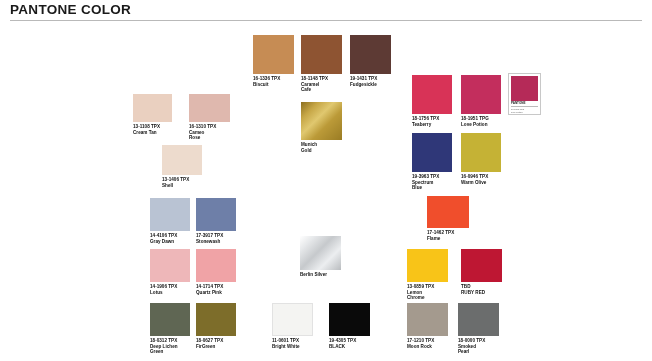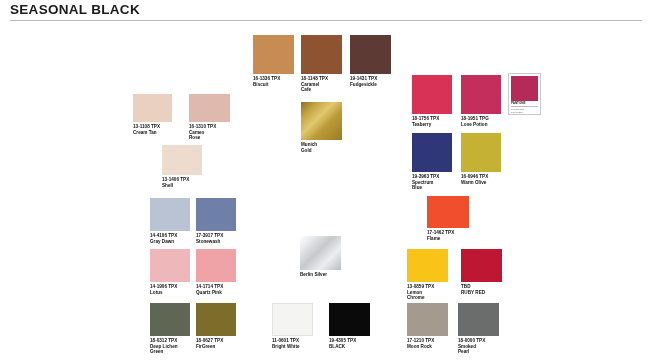--- a/index.html
+++ b/index.html
@@ -73,21 +73,21 @@
   }
   .pantone-rule{
     height:1px;background:#bbb;margin:1px 0;
   }
 </style>
 </head>
 <body>
 
 <div class="board">
 
-  <div id="page-title">SEASONAL BLACK</div>
+  <div id="page-title">PANTONE COLOR</div>
   <div id="title-rule"></div>
 
   <div id="swatch-layer">
       <div class="swatch" style="left: 133px; top: 94px; width: 39px;">
         <div class="chip" style="height: 28px; background: rgb(234, 208, 192);"></div>
         <div class="caption"><span class="code">13-1108 TPX</span><span class="cname">Cream Tan</span></div>
       </div>
       <div class="swatch" style="left: 189px; top: 94px; width: 41px;">
         <div class="chip" style="height: 28px; background: rgb(223, 184, 174);"></div>
         <div class="caption"><span class="code">16-1310 TPX</span><span class="cname">Cameo

